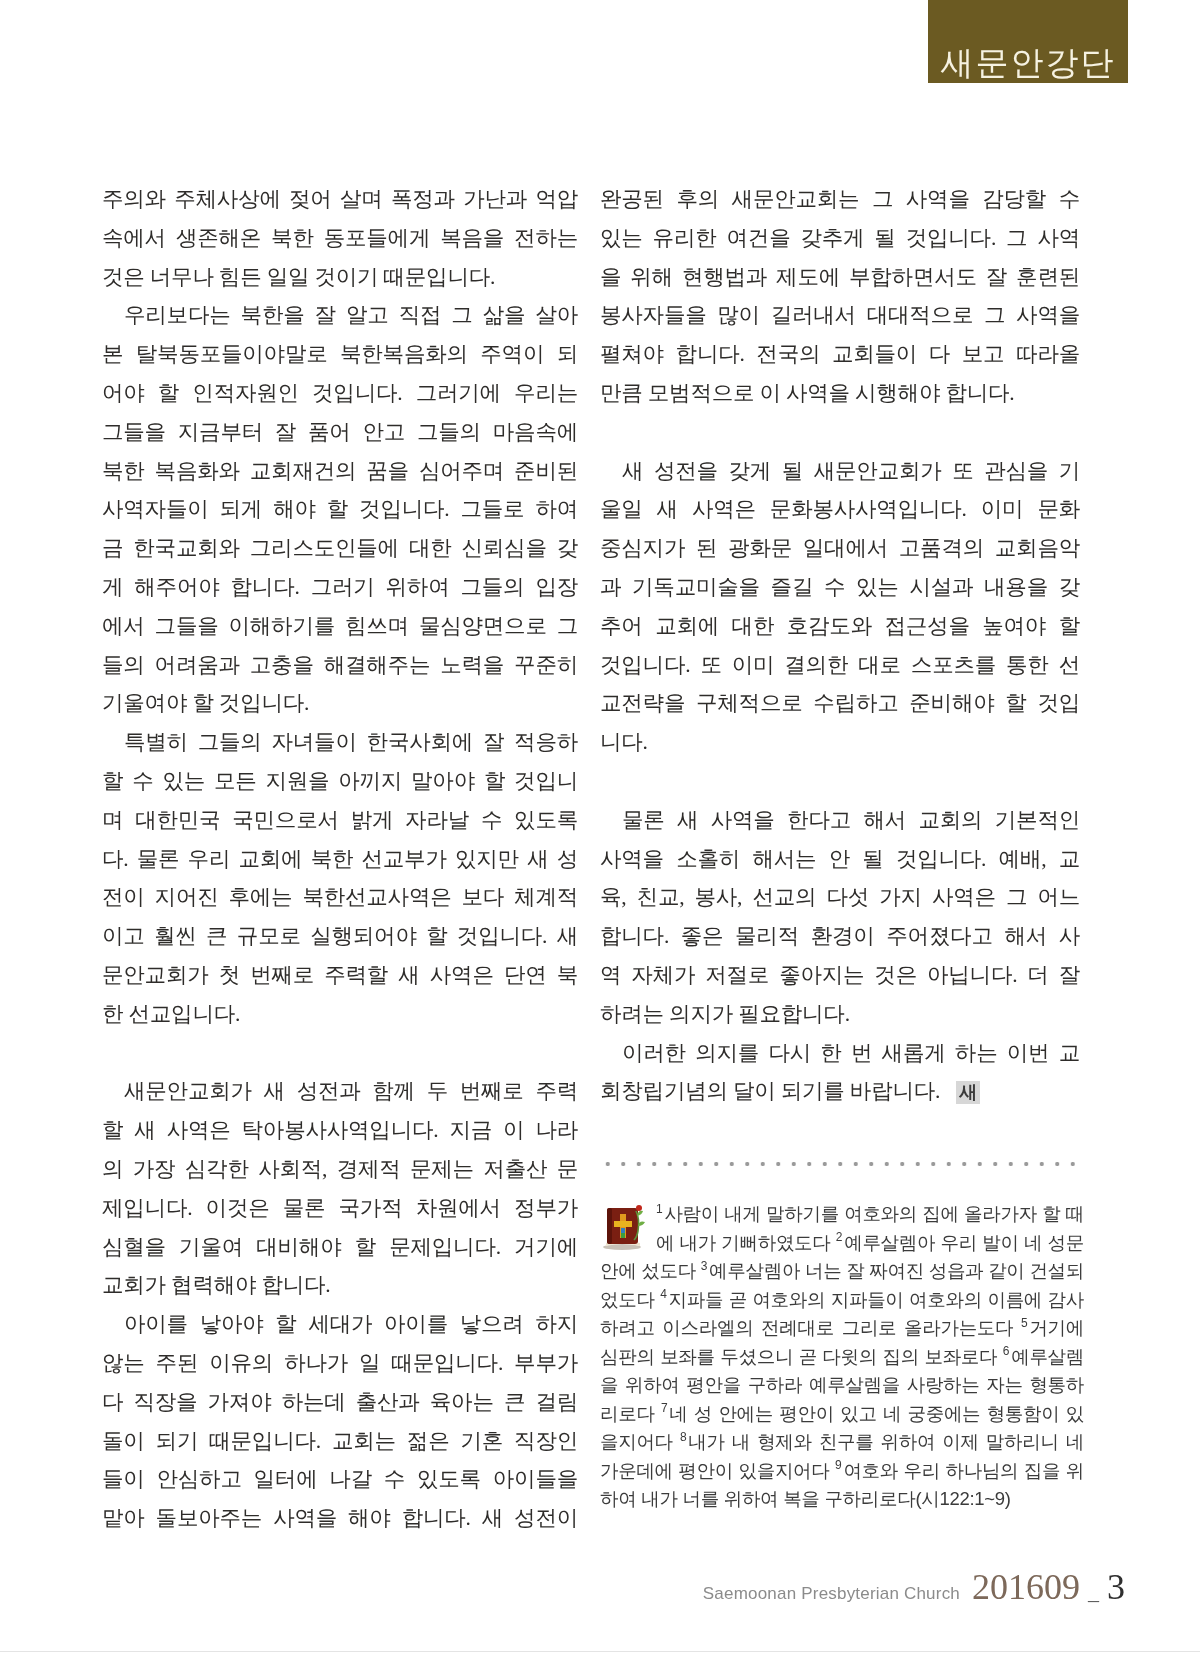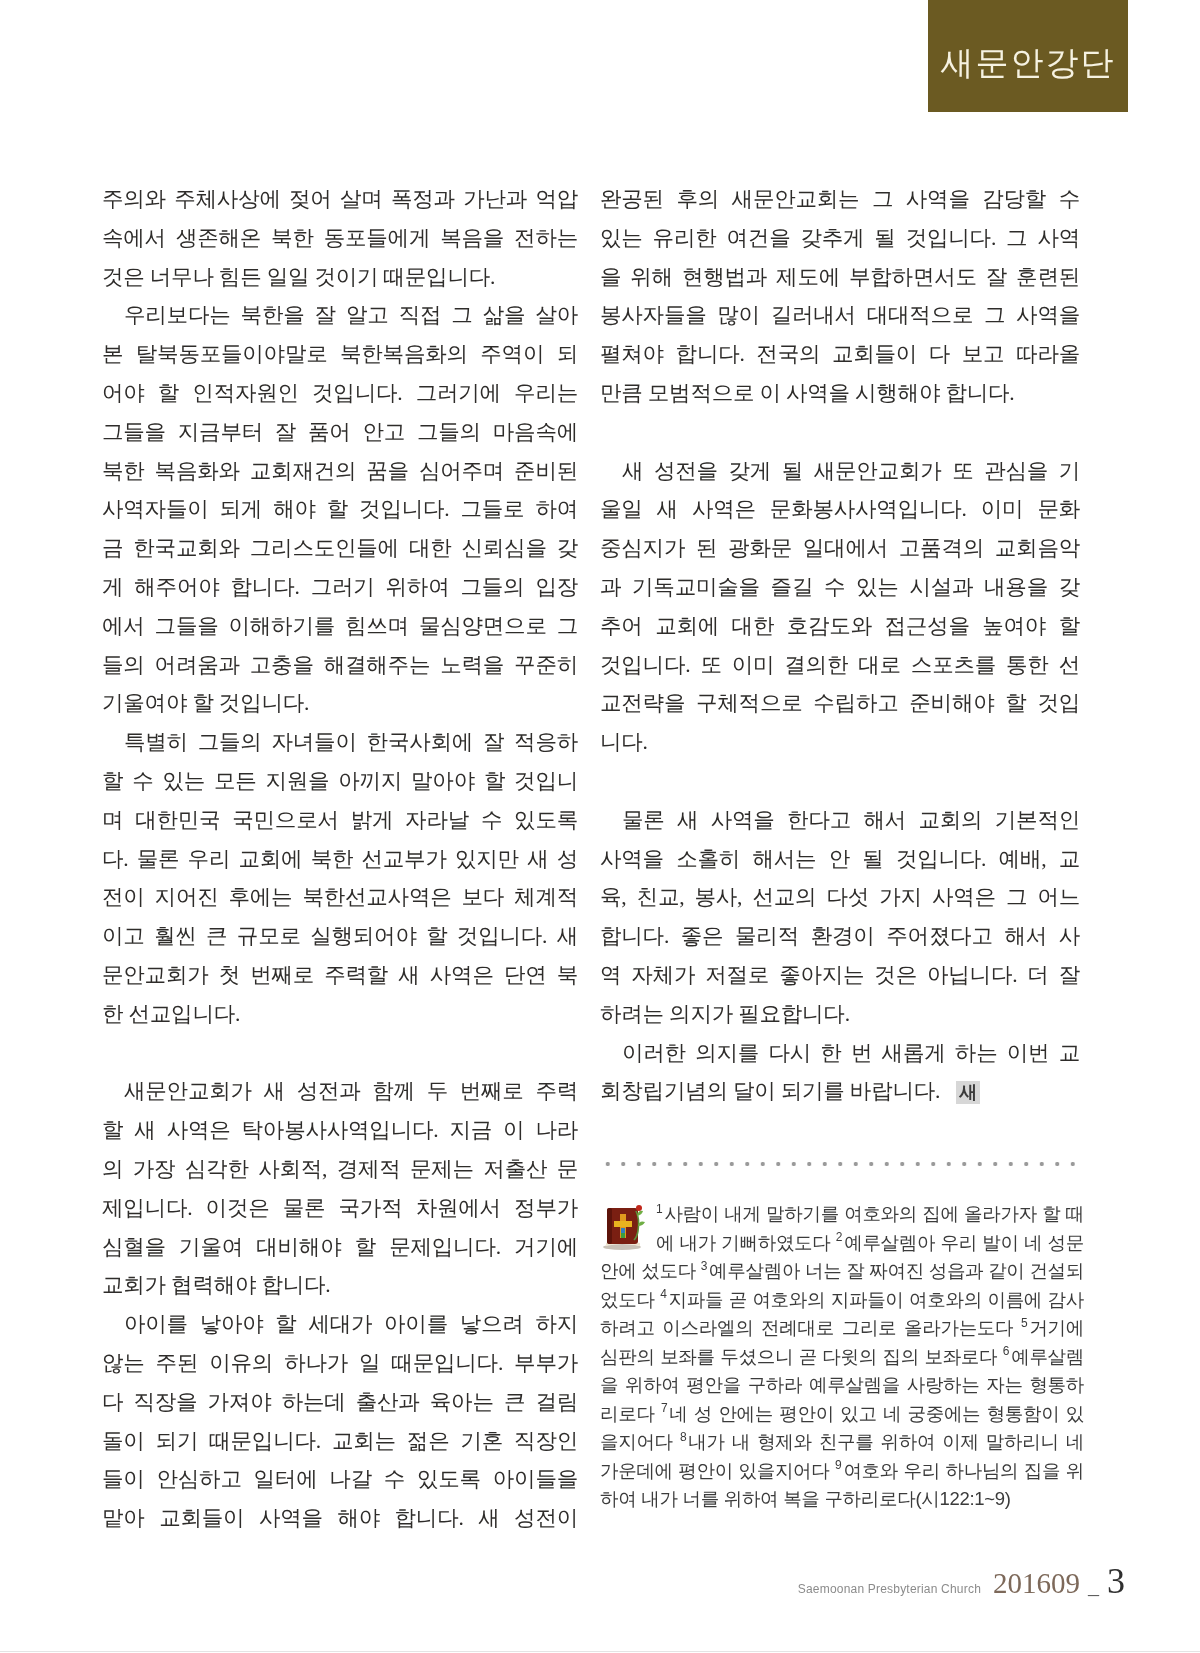--- a/index.html
+++ b/index.html
@@ -3,21 +3,21 @@
 <meta charset="utf-8">
 <style>
   html,body { margin:0; padding:0; background:#ffffff; }
   .page {
     position:relative; width:1200px; height:1653px; background:#ffffff;
     overflow:hidden; font-family:"Liberation Serif","DejaVu Serif",serif;
     color:#2e2c2a;
   }
   
   .badge {
-    position:absolute; left:928px; top:0; width:200px; height:112px;
+    position:absolute; left:928px; top:0; width:200px; height:83px;
     box-sizing:border-box; text-align:center;
     font-family:"Liberation Sans","DejaVu Sans",sans-serif;
   }
   .badge-label {
     display:block; padding-top:41px; font-size:33px; letter-spacing:2px; font-weight:500;
   }
   
   .col {
     position:absolute; top:180px; width:476px; overflow:visible;
     font-size:21.5px; line-height:38.8px; letter-spacing:-0.2px;
@@ -53,25 +53,25 @@
   .scripture sup {
     font-size:12px; line-height:0; vertical-align:super; margin-right:2px; color:#3b3b3b;
   }
   
   .footer {
     position:absolute; right:75px; top:1566px; display:flex; align-items:baseline;
     white-space:nowrap;
   }
   .footer .church {
     font-family:"Liberation Sans","DejaVu Sans",sans-serif;
-    font-size:12px; color:#8b8b8b; letter-spacing:0.2px; margin-right:12px;
+    font-size:17px; color:#8b8b8b; letter-spacing:0.2px; margin-right:12px;
   }
   .footer .issue {
     font-family:"Liberation Serif","DejaVu Serif",serif;
-    font-size:29px; color:#7d695a; margin-right:8px;
+    font-size:36px; color:#7d695a; margin-right:8px;
   }
   .footer .sep { font-size:22px; color:#555555; margin-right:8px; }
   .footer .pagenum {
     font-family:"Liberation Serif","DejaVu Serif",serif;
     font-size:36px; color:#2f2f2f; line-height:30px;
   }
   .page-edge {
     position:absolute; left:0; bottom:1px; width:1200px; height:1px; background:#e4e4e4;
   }
 </style>
@@ -112,21 +112,21 @@
       <div class="line">할 새 사역은 탁아봉사사역입니다. 지금 이 나라</div>
       <div class="line">의 가장 심각한 사회적, 경제적 문제는 저출산 문</div>
       <div class="line">제입니다. 이것은 물론 국가적 차원에서 정부가</div>
       <div class="line">심혈을 기울여 대비해야 할 문제입니다. 거기에</div>
       <div class="line last">교회가 협력해야 합니다.</div>
       <div class="line indent">아이를 낳아야 할 세대가 아이를 낳으려 하지</div>
       <div class="line">않는 주된 이유의 하나가 일 때문입니다. 부부가</div>
       <div class="line">다 직장을 가져야 하는데 출산과 육아는 큰 걸림</div>
       <div class="line">돌이 되기 때문입니다. 교회는 젊은 기혼 직장인</div>
       <div class="line">들이 안심하고 일터에 나갈 수 있도록 아이들을</div>
-      <div class="line">맡아 교회들이 사역을 해야 합니다. 새 성전이</div>
+      <div class="line">맡아 돌보아주는 사역을 해야 합니다. 새 성전이</div>
     </div>
   <div class="col col-right">
       <div class="line">완공된 후의 새문안교회는 그 사역을 감당할 수</div>
       <div class="line">있는 유리한 여건을 갖추게 될 것입니다. 그 사역</div>
       <div class="line">을 위해 현행법과 제도에 부합하면서도 잘 훈련된</div>
       <div class="line">봉사자들을 많이 길러내서 대대적으로 그 사역을</div>
       <div class="line">펼쳐야 합니다. 전국의 교회들이 다 보고 따라올</div>
       <div class="line last">만큼 모범적으로 이 사역을 시행해야 합니다.</div>
       <div class="gap"></div>
       <div class="line indent">새 성전을 갖게 될 새문안교회가 또 관심을 기</div>

